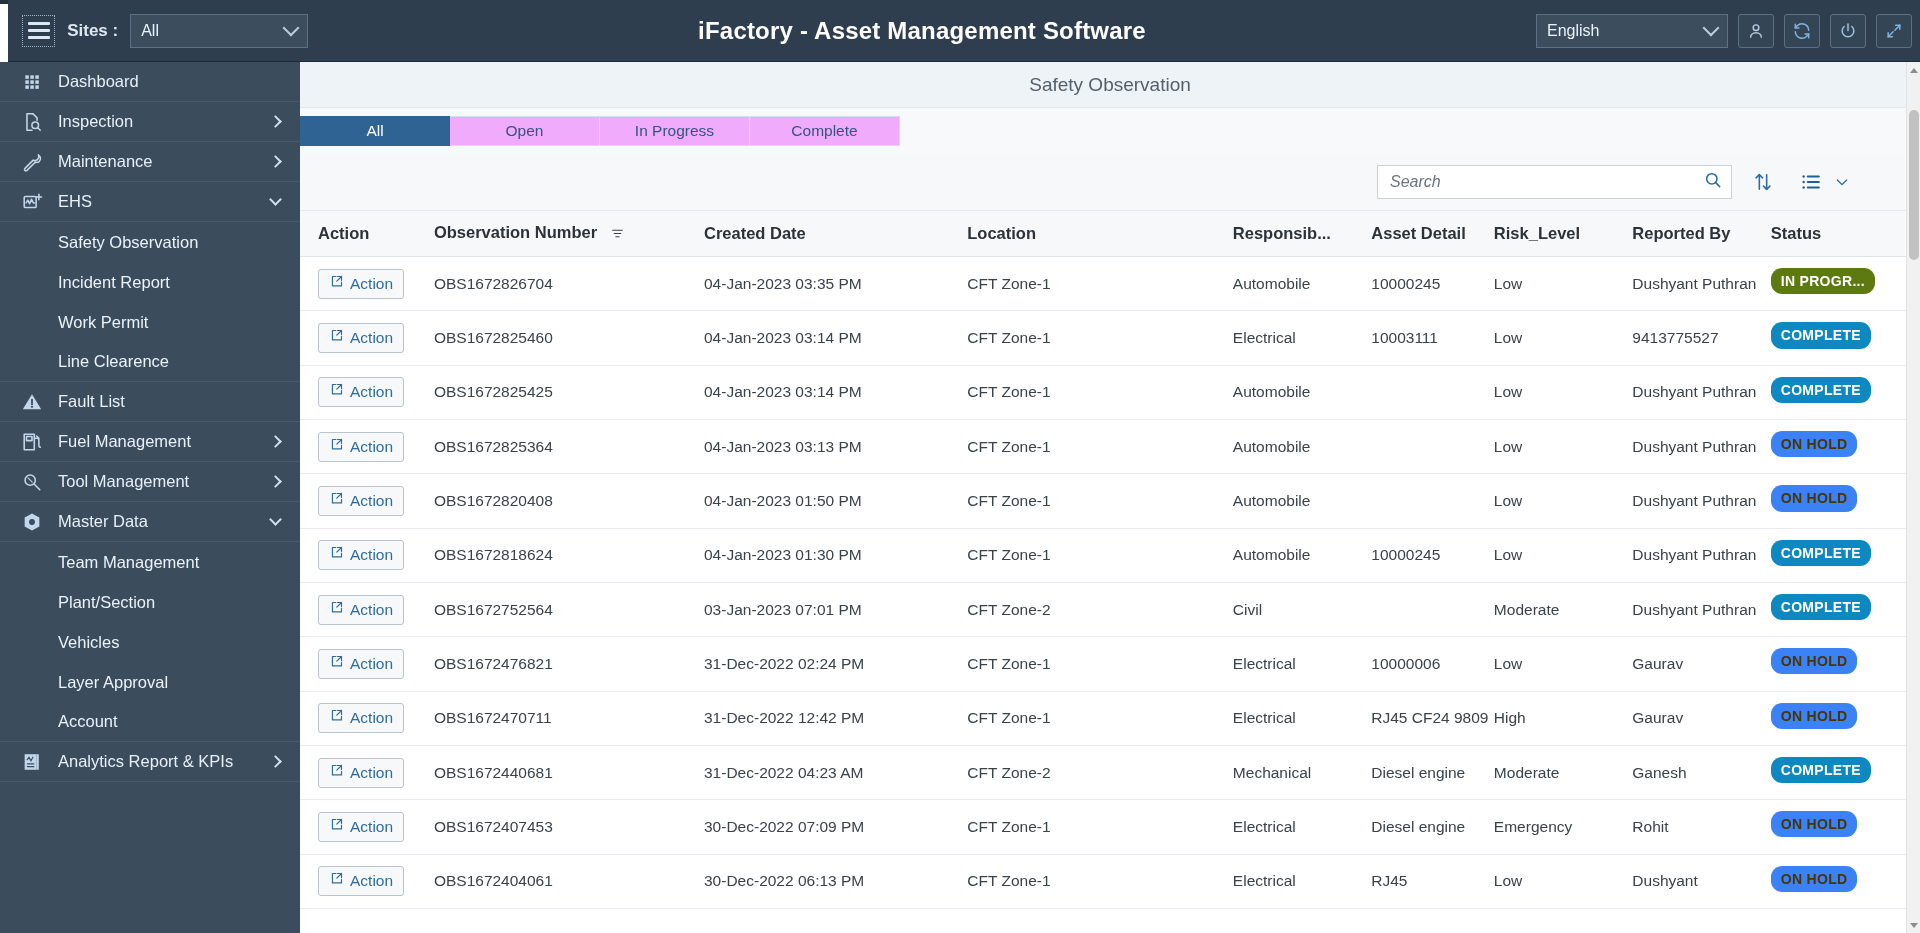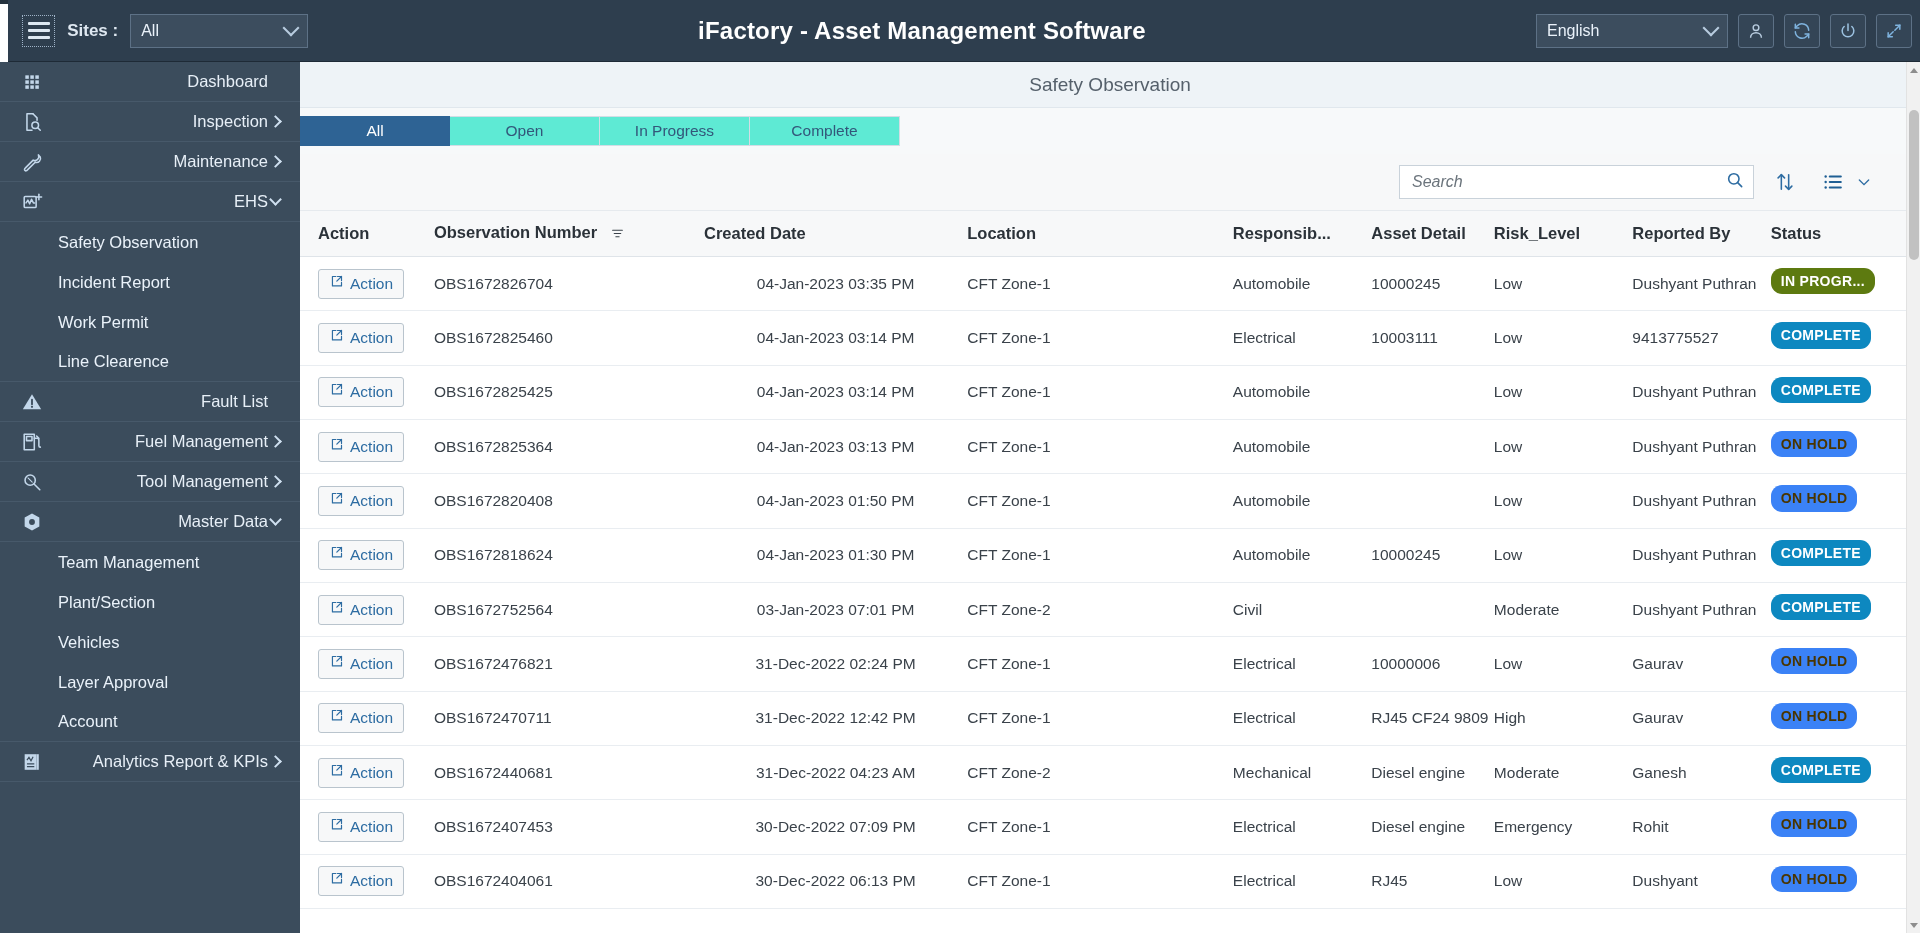--- a/index.html
+++ b/index.html
@@ -89,21 +89,21 @@
     padding: 0 18px 0 18px;
     border-bottom: 1px solid #47596a;
     color: #e7eff7; font-size: 16.5px;
     cursor: pointer; position: relative;
   }
   .nav-item .nv-ico {
     width: 28px; flex: 0 0 28px;
     display: flex; align-items: center; justify-content: center;
     margin-right: 12px;
   }
-  .nav-item .nv-label { flex: 1 1 auto; white-space: nowrap; text-align: right; }
+  .nav-item .nv-label { flex: 1 1 auto; white-space: nowrap; }
   .nav-item .nv-arrow {
     width: 14px; flex: 0 0 14px;
     display: flex; align-items: center; justify-content: center;
   }
   .arrow-right {
     width: 9px; height: 9px;
     border-top: 2.4px solid #cfe0f0; border-right: 2.4px solid #cfe0f0;
     transform: rotate(45deg);
   }
   .arrow-down {
@@ -140,30 +140,30 @@
     height: 46px; background: #f7f9fa;
     display: flex; align-items: center;
     padding-left: 0px;
     flex: 0 0 auto;
   }
   .tabs { display: flex; height: 30px; margin-left: 0px; }
   .tab {
     min-width: 150px; height: 30px;
     display: flex; align-items: center; justify-content: center;
     font-size: 15.5px; color: #33577a;
-    background: #5eead4; border: 1px solid #d3dde5;
+    background: #f0abfc; border: 1px solid #d3dde5;
     border-left: none; cursor: pointer;
   }
   .tab:first-child { border-left: 1px solid #d3dde5; }
   .tab.active { background: #2e6394; color: #ffffff; border-color: #2e6394; }
 
   .toolbar {
     height: 56px; background: #f7f8f9;
     display: flex; align-items: center; justify-content: flex-end;
-    padding-right: 46px;
+    padding-right: 68px;
     flex: 0 0 auto;
   }
   .search-wrap {
     width: 355px; height: 34px;
     border: 1px solid #c9d2da; background: #fff;
     display: flex; align-items: center;
     padding: 0 8px 0 12px;
   }
   .search-wrap input {
     flex: 1 1 auto; border: none; outline: none;
@@ -198,21 +198,21 @@
   }
   table.grid tbody td {
     font-size: 15.5px; color: #3a424a;
     padding: 11px 0;
     border-bottom: 1px solid #e9edf1;
     vertical-align: middle;
     line-height: 1.3;
   }
   .c-action   { width: 118px; padding-left: 18px !important; }
   .c-obsnum   { width: 238px; }
-  .c-date     { width: 232px; text-align: center; }
+  .c-date     { width: 232px; }
   .c-loc      { width: 234px; }
   .c-resp     { width: 122px; }
   .c-asset    { width: 108px; }
   .c-risk     { width: 122px; }
   .c-repby    { width: 122px; }
   .c-status   { width: 120px; }
 
   .action-btn {
     display: inline-flex; align-items: center; gap: 6px;
     height: 30px; padding: 0 10px;

